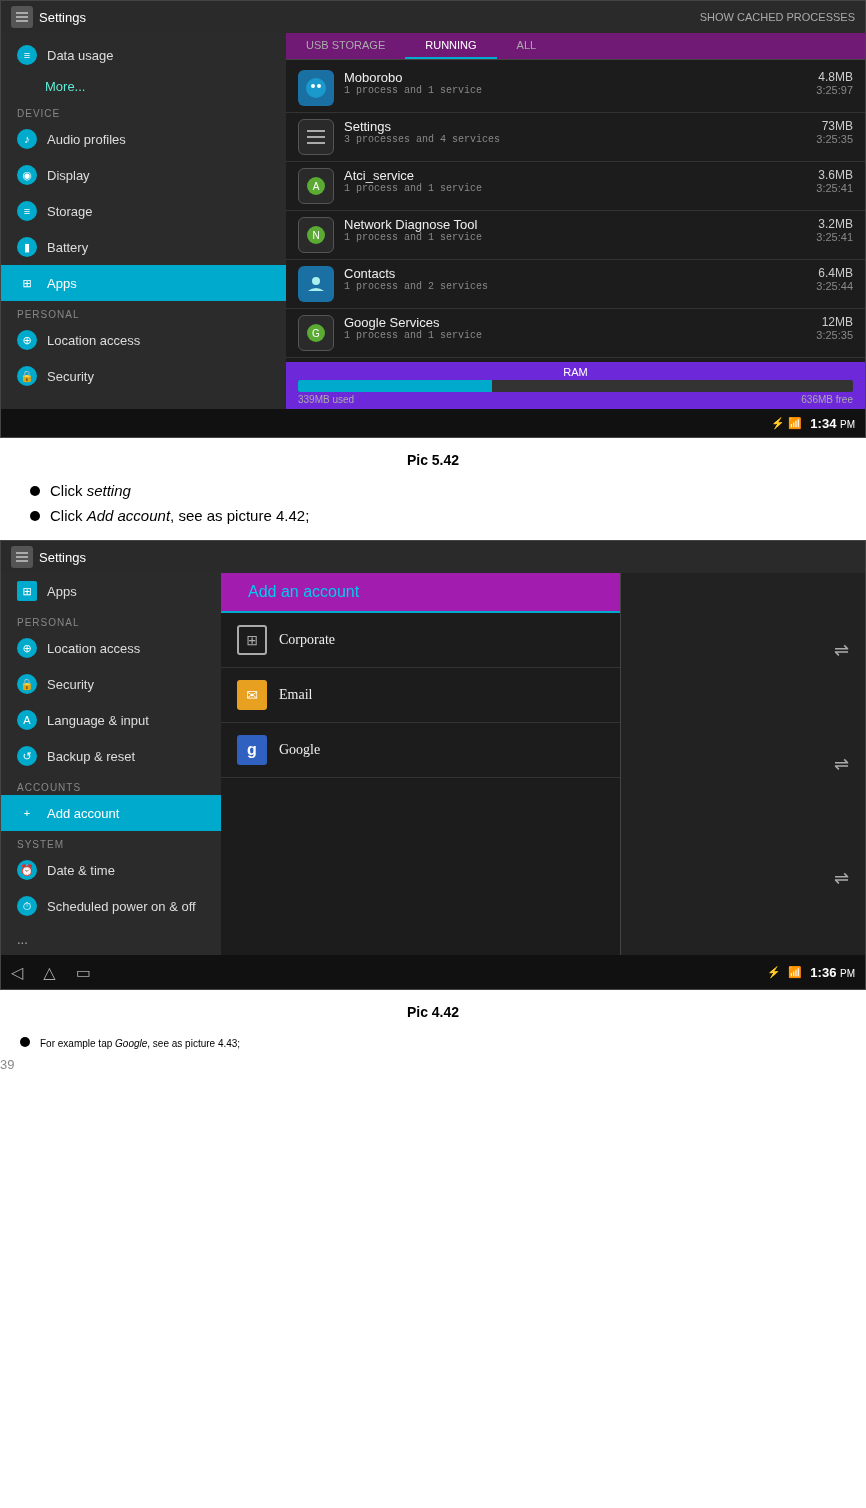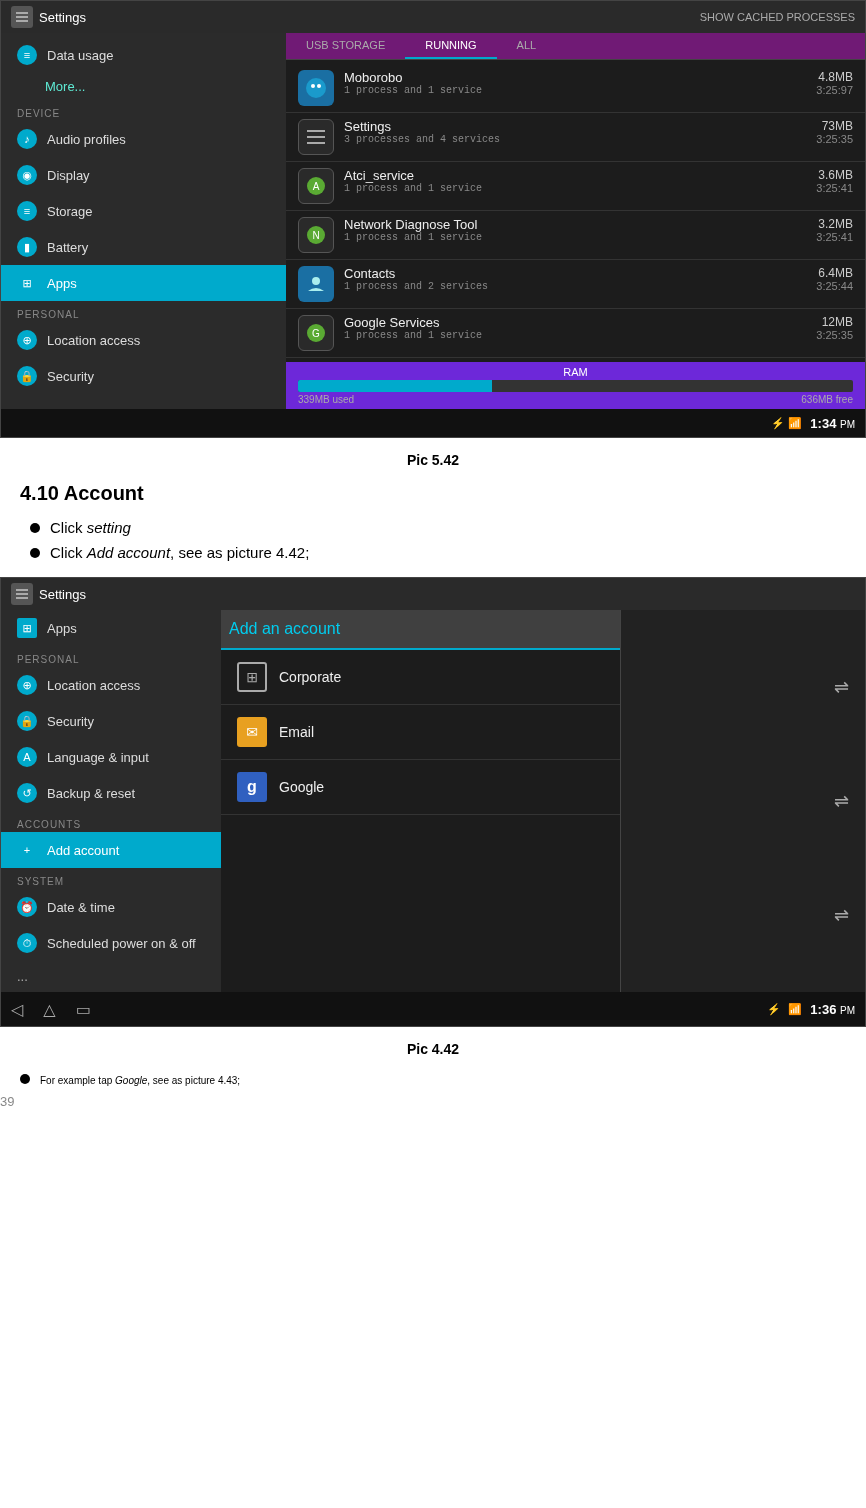--- a/index.html
+++ b/index.html
@@ -303,39 +303,40 @@
       flex: 1;
       display: flex;
     }
     .s2-panel {
       width: 400px;
       background: #1c1c1c;
       border-right: 1px solid #444;
       flex-shrink: 0;
     }
     .add-account-header {
-      background: #404040;
-      padding: 10px 8px;
+      background: #a21caf;
+      padding: 10px 27px;
       border-bottom: 2px solid #00aacc;
     }
     .add-account-title {
       color: #00ccee;
       font-size: 16px;
     }
     .account-option {
       display: flex;
       align-items: center;
       padding: 12px 16px;
       border-bottom: 1px solid #333;
       gap: 12px;
       cursor: pointer;
     }
     .account-option-name {
       color: #eee;
       font-size: 14px;
+      font-family: Liberation Serif, serif;
     }
     .s2-spacer {
       flex: 1;
       background: #222;
       display: flex;
       flex-direction: column;
       justify-content: space-around;
       align-items: flex-end;
       padding: 20px 16px;
     }
@@ -597,21 +598,20 @@
     <span class="status-time">
       <span>1:34</span>
       <span style="font-size:10px; font-weight:normal;">PM</span>
     </span>
   </div>
 </div>
 
 <div class="caption">Pic 5.42</div>
 
 <div class="doc-section">
-  <div class="section-heading">4.10 Account</div>
   <ul class="bullet-list">
     <li>
       <span class="bullet-dot"></span>
       <span>Click <em>setting</em></span>
     </li>
     <li>
       <span class="bullet-dot"></span>
       <span>Click <em>Add account</em>, see as picture 4.42;</span>
     </li>
   </ul>

